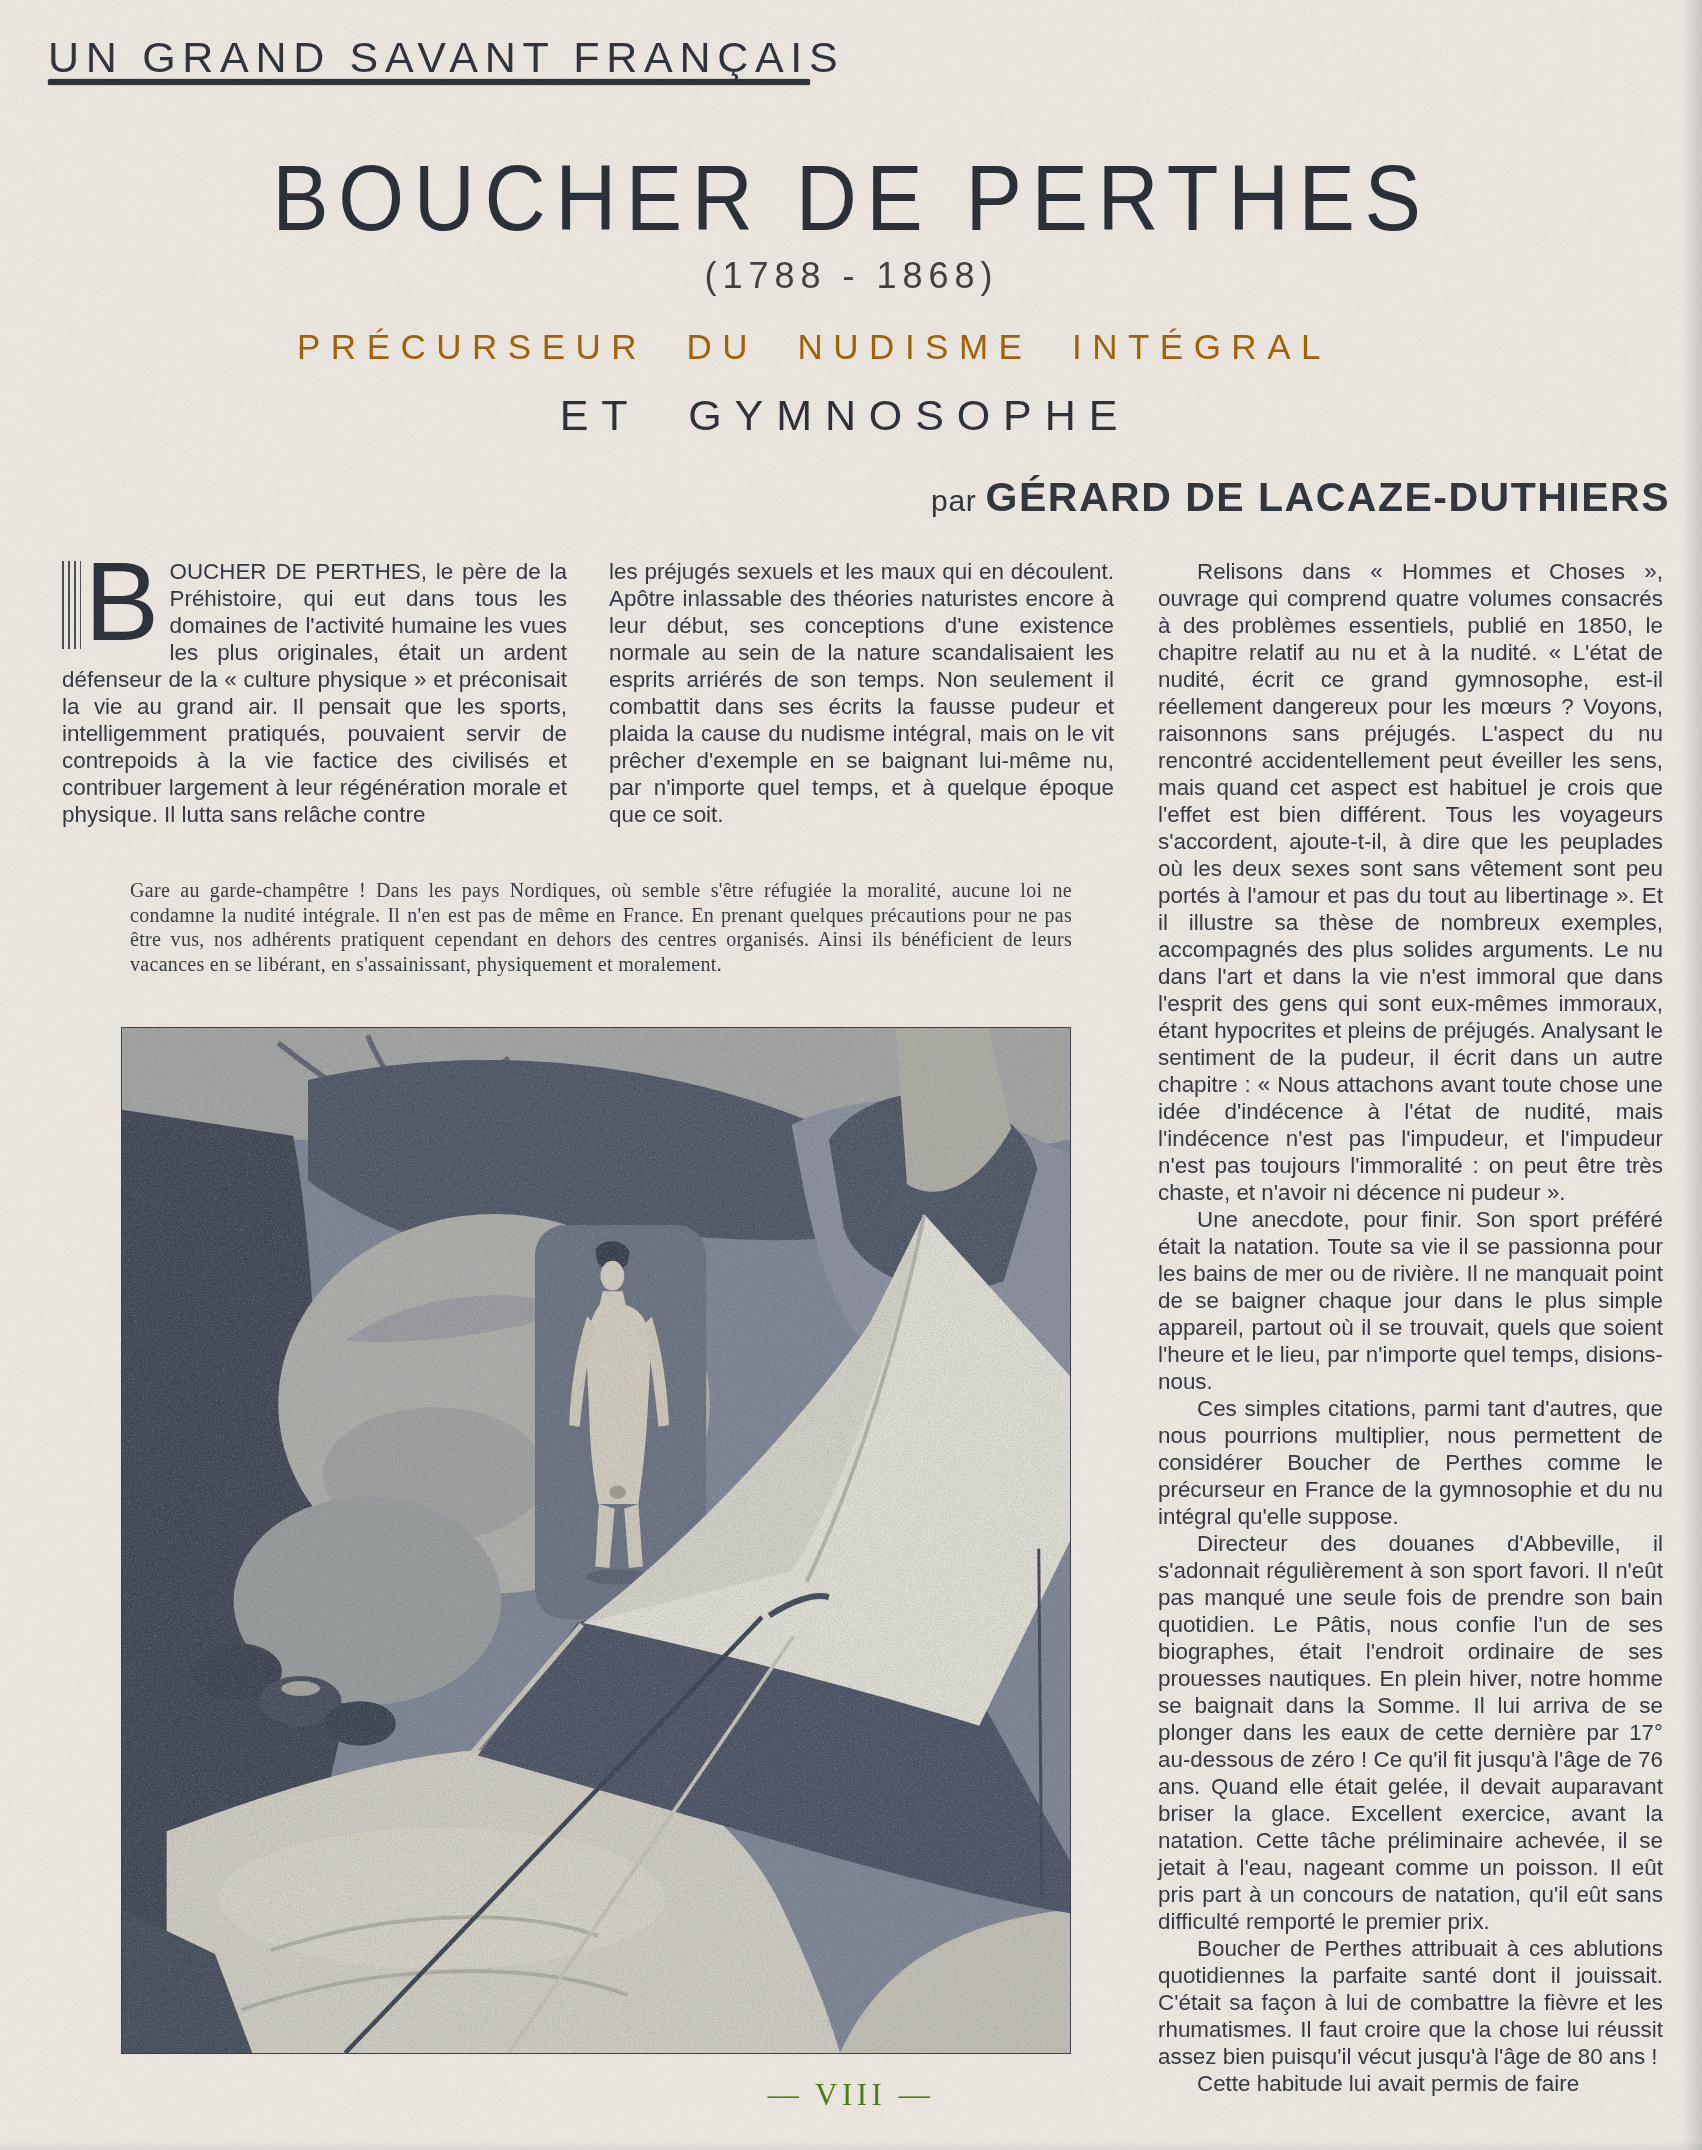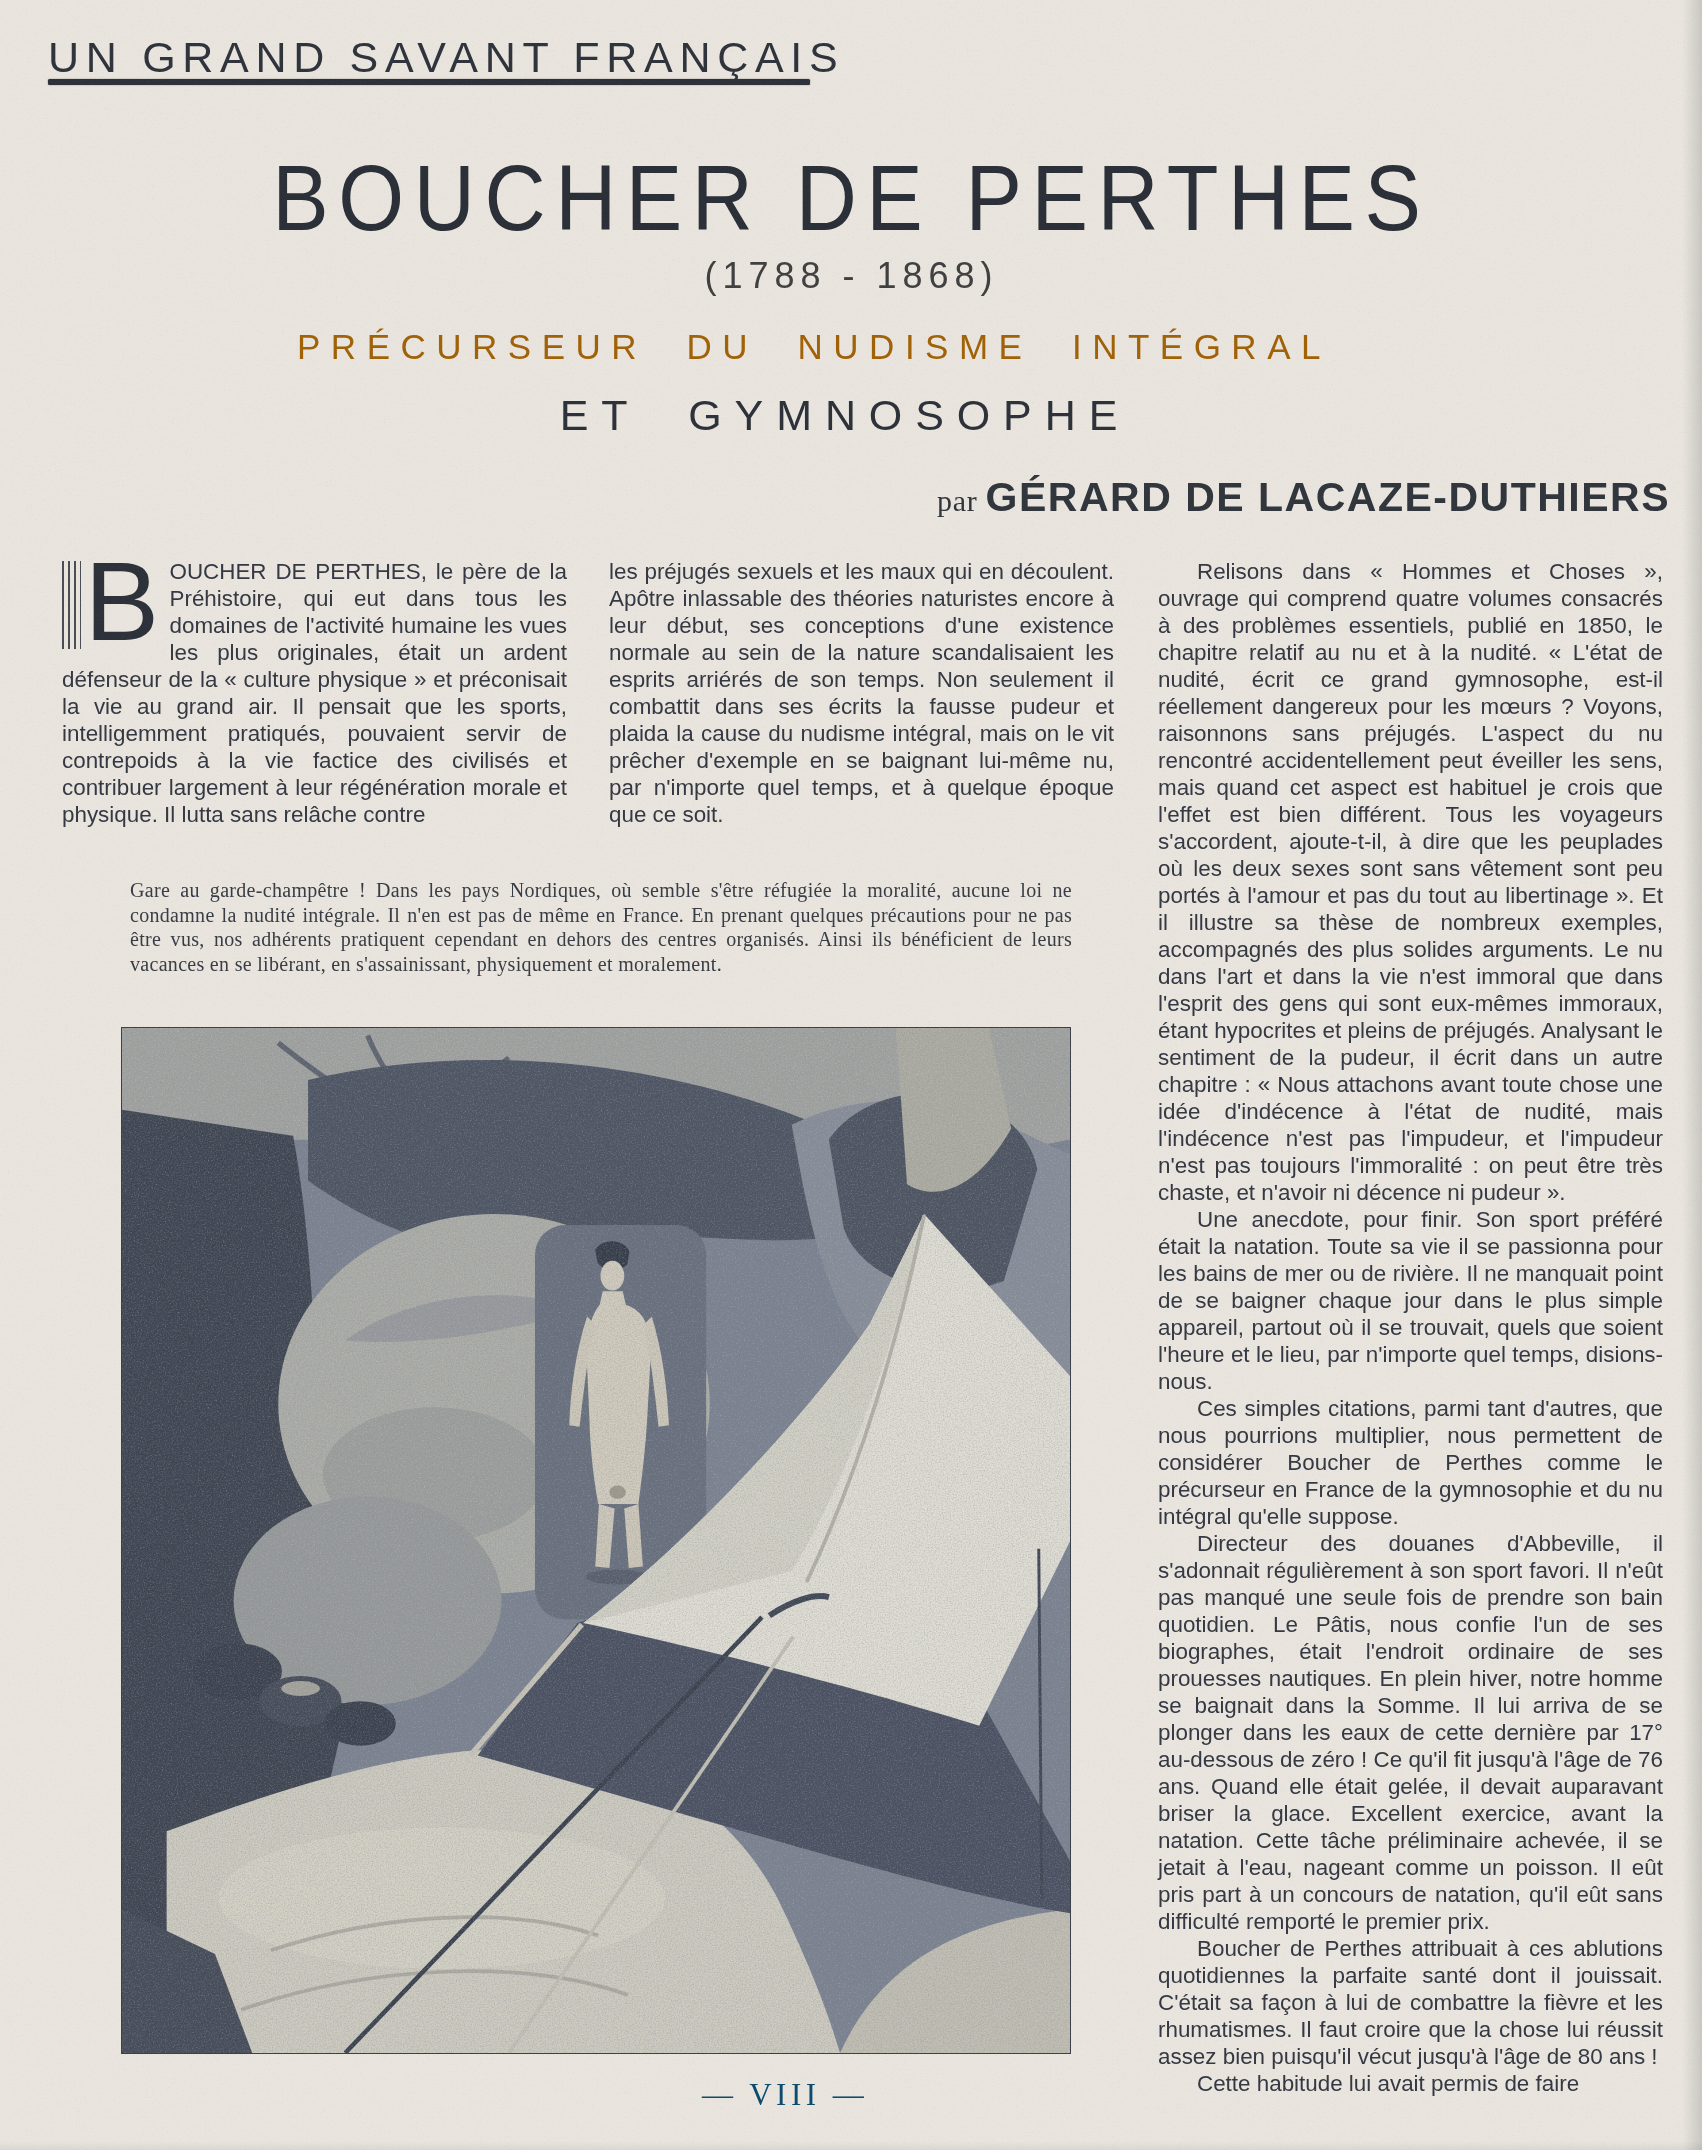--- a/index.html
+++ b/index.html
@@ -43,21 +43,21 @@
   }
   #subtitle-line2{
     left:0;top:391px;width:1628px;
     text-align:center;font-size:43px;letter-spacing:.30em;word-spacing:.55em;
     color:#2d3139;white-space:nowrap;padding-left:31px;
   }
   #byline{
     right:33px;top:474px;width:895px;
     text-align:right;white-space:nowrap;
   }
-  #byline .prefix{font-size:30px;font-weight:400;letter-spacing:0.7px;font-family:Liberation Serif, serif;}
+  #byline .prefix{font-size:30px;font-weight:400;letter-spacing:0.7px;}
   #byline .name{font-size:41px;font-weight:700;letter-spacing:1.5px;}
   
   .bodycol{
     text-align:justify;
     font-size:22.4px;line-height:27px;
     color:#343842;
     hyphens:auto;-webkit-hyphens:auto;
   }
   #col1{left:62px;top:558px;width:505px;}
   #col2{left:609px;top:558px;width:505px;}
@@ -84,23 +84,23 @@
   
   #photo{
     left:121px;top:1027px;width:950px;height:1027px;
     border:1.5px solid rgba(43,47,56,.8);
     box-sizing:border-box;background:#7e8492;
   }
   #photo svg{display:block;width:100%;height:100%;}
   
   #page-number{
     left:702px;top:2077px;width:298px;
-    text-align:left;
+    text-align:center;
     font-family:"Liberation Serif",serif;
-    font-size:31px;letter-spacing:4.5px;color:#0c4a6e;
+    font-size:31px;letter-spacing:4.5px;color:#4d7c0f;
   }
   
   #edge-right{
     right:0;top:0;width:21px;height:100%;
     background:linear-gradient(to right,rgba(70,72,80,0) 0%,rgba(70,72,80,.20) 100%);
   }
   #edge-bottom{
     left:0;bottom:0;width:100%;height:10.4px;
     background:linear-gradient(to bottom,rgba(70,72,80,0),rgba(70,72,80,.10));
   }

